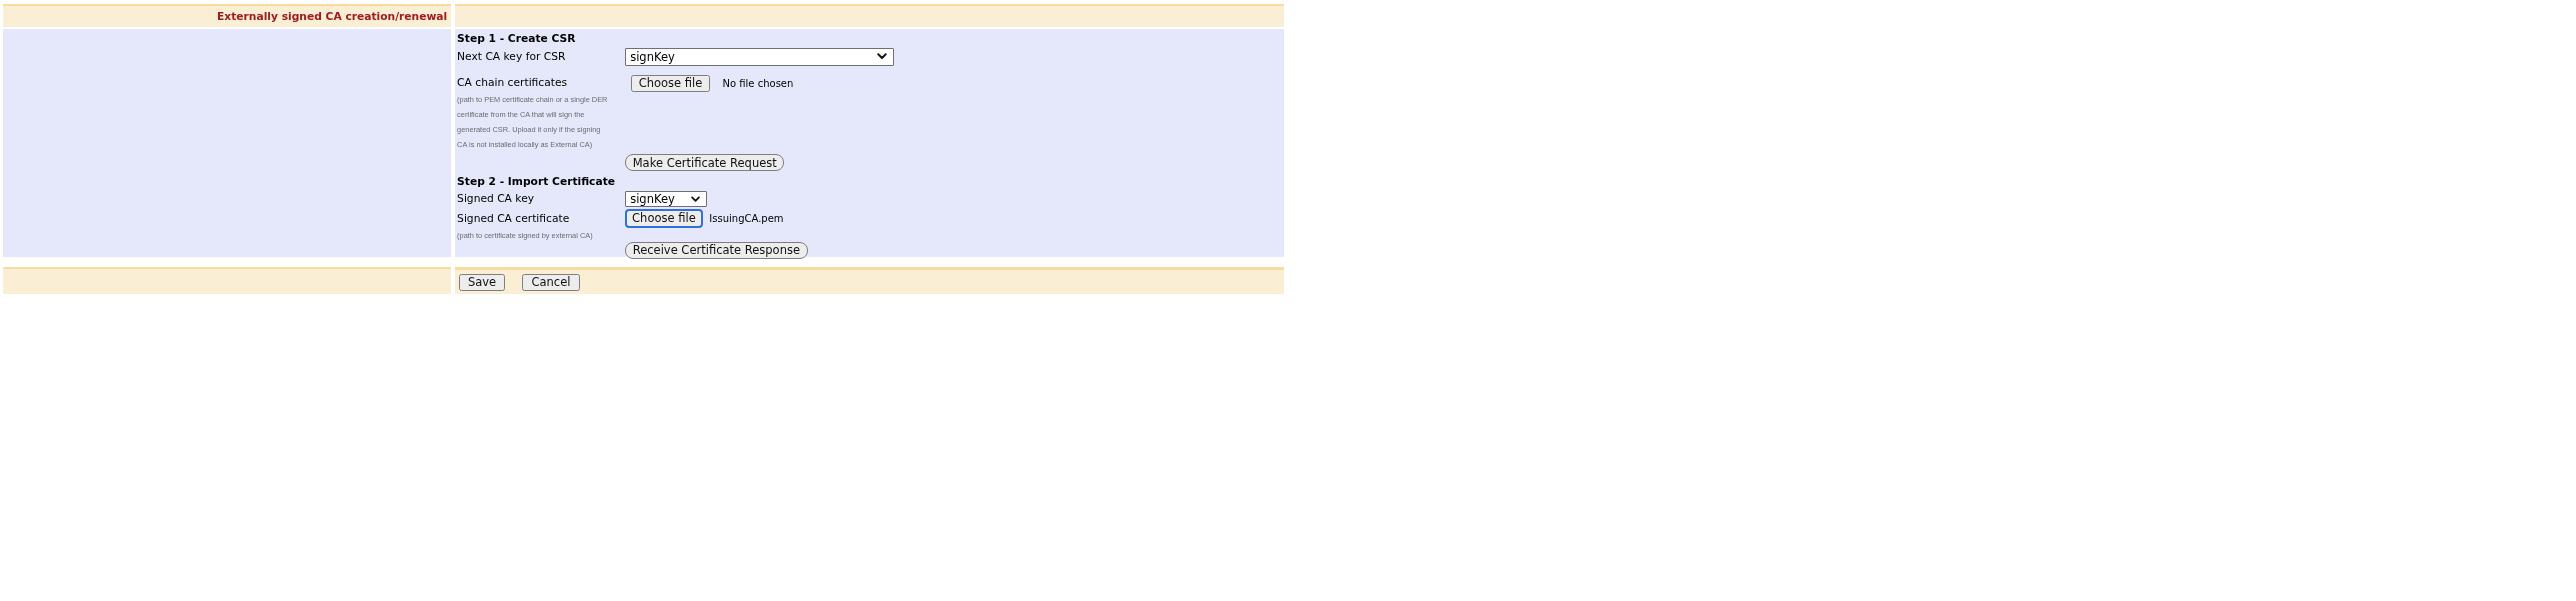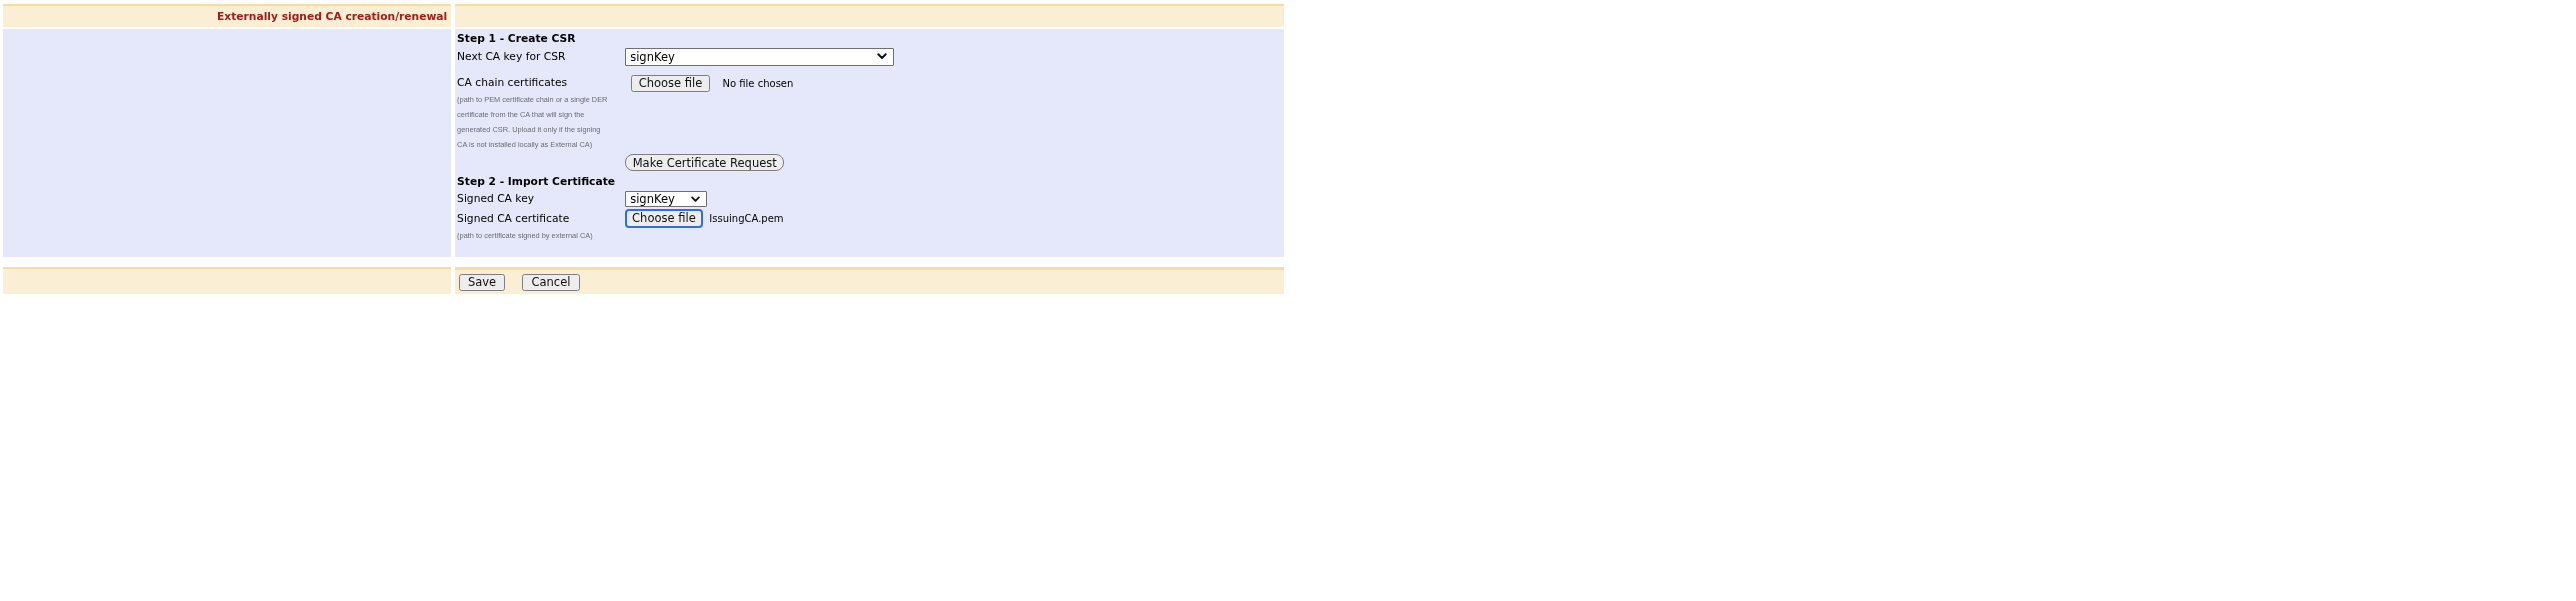--- a/index.html
+++ b/index.html
@@ -134,20 +134,23 @@
       </div>
 
       <div class="f-row row-file2">
         <div class="f-label">Signed CA certificate</div>
         <div class="btn file-btn-focused">Choose file</div>
         <span class="file-status">IssuingCA.pem</span>
       </div>
 
       <div class="help-single">(path to certificate signed by external CA)</div>
 
+      <div class="row-btn2 indent-field">
+        <div class="btn btn-wide">Receive Certificate Response</div>
+      </div>
 
     </div>
   </div>
 
   <div class="t-row row-footer">
     <div class="cell-left beige-cell"></div>
     <div class="cell-right" style="background:var(--beige);border-radius:12px;">
       <div class="footer-cell" style="height:100%;background:var(--beige);margin-top:0;border-top:3.3px solid var(--tan);">
         <div class="btn footer-btn">Save</div>
         <div class="btn-gap"></div>

